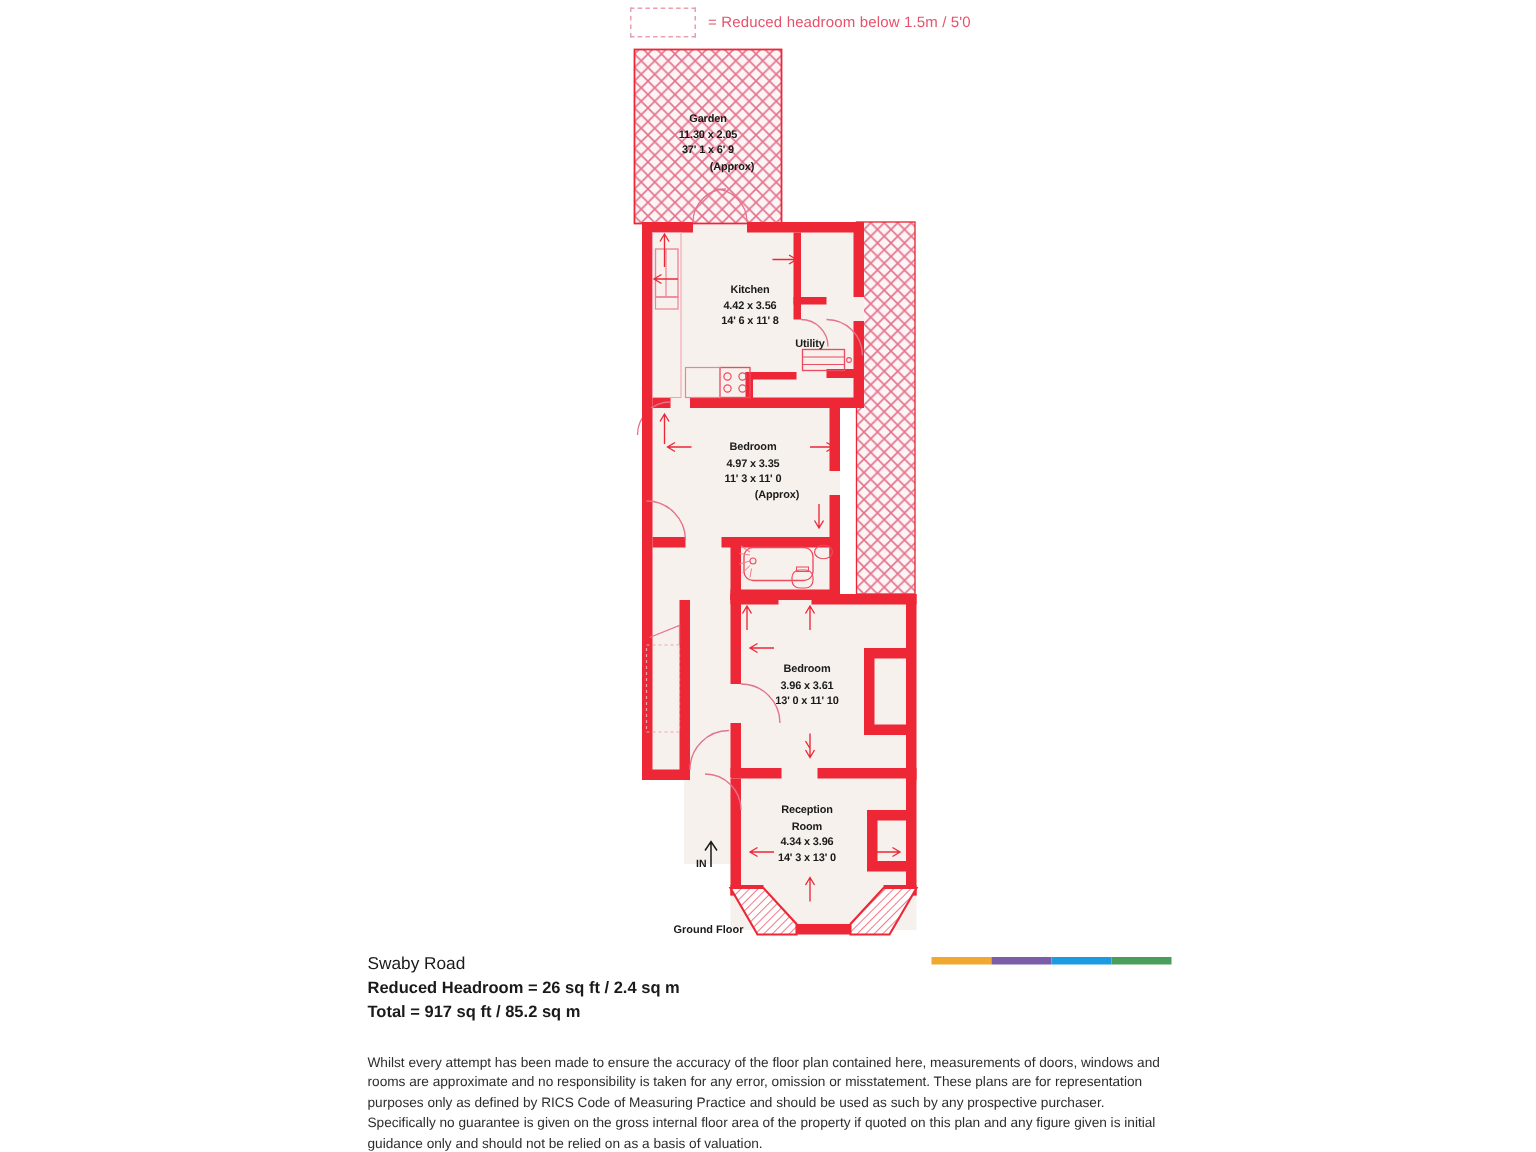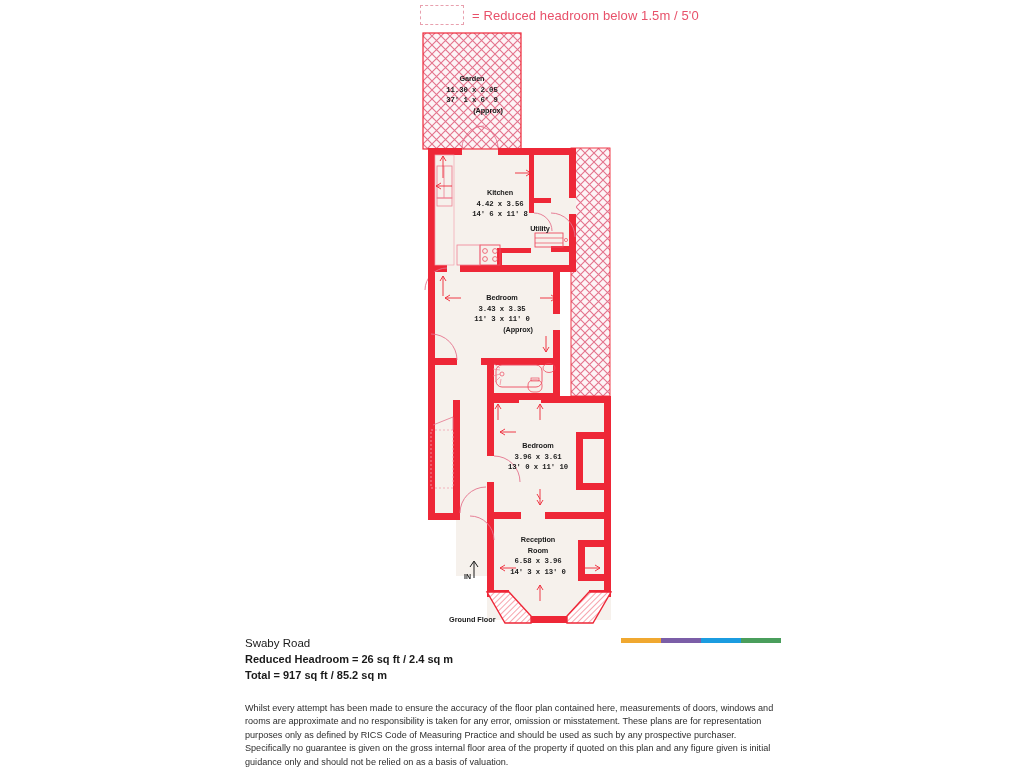--- a/index.html
+++ b/index.html
@@ -25,21 +25,21 @@
     align-items: center;
     gap: 8px;
   }
   #legend .swatch {
     width: 42px;
     height: 18px;
     border: 1px dashed #e8a0ae;
     background: #ffffff;
   }
   #legend .legend-text {
-    font-size: 13px;
+    font-size: 10px;
     color: #e8516a;
     letter-spacing: 0.1px;
     white-space: nowrap;
   }
 
   
   #plan-canvas {
     position: absolute;
     left: 0;
     top: 0;
@@ -53,21 +53,21 @@
     position: absolute;
     text-align: center;
     font-size: 7.3px;
     font-weight: bold;
     line-height: 1.45;
     color: #1a1a1a;
     white-space: nowrap;
     letter-spacing: -0.1px;
   }
   .room-label .rl-name { display: block; }
-  .room-label .rl-dim { display: block; font-family: Liberation Mono, monospace; }
+  .room-label .rl-dim { display: block; }
   .room-label .rl-approx { display: block; margin-left: 32px; }
 
   #label-garden   { left: 422px; top: 74px;  width: 100px; }
   #label-kitchen  { left: 437px; top: 188px; width: 86px; margin-left: 20px;  }
   #label-utility  { left: 512px; top: 224px; width: 56px;  }
   #label-bedroom1 { left: 452px; top: 293px; width: 100px; }
   #label-bedroom2 { left: 490px; top: 441px; width: 96px;  }
   #label-reception{ left: 492px; top: 535px; width: 92px;  }
 
   #label-in {
@@ -369,35 +369,35 @@
   <span class="rl-dim">4.42 x 3.56</span>
   <span class="rl-dim">14' 6 x 11' 8</span>
 </div>
 
 <div class="room-label" id="label-utility">
   <span class="rl-name">Utility</span>
 </div>
 
 <div class="room-label" id="label-bedroom1">
   <span class="rl-name">Bedroom</span>
-  <span class="rl-dim">3.43 x 3.35</span>
+  <span class="rl-dim">4.97 x 3.35</span>
   <span class="rl-dim">11' 3 x 11' 0</span>
   <span class="rl-approx">(Approx)</span>
 </div>
 
 <div class="room-label" id="label-bedroom2">
   <span class="rl-name">Bedroom</span>
   <span class="rl-dim">3.96 x 3.61</span>
   <span class="rl-dim">13' 0 x 11' 10</span>
 </div>
 
 <div class="room-label" id="label-reception">
   <span class="rl-name">Reception</span>
   <span class="rl-name">Room</span>
-  <span class="rl-dim">6.58 x 3.96</span>
+  <span class="rl-dim">4.34 x 3.96</span>
   <span class="rl-dim">14' 3 x 13' 0</span>
 </div>
 
 <div id="label-in">IN</div>
 <div id="label-ground-floor">Ground Floor</div>
 
 <div id="footer">
 
   <div id="footer-info">
     <div id="property-title">Swaby Road</div>

